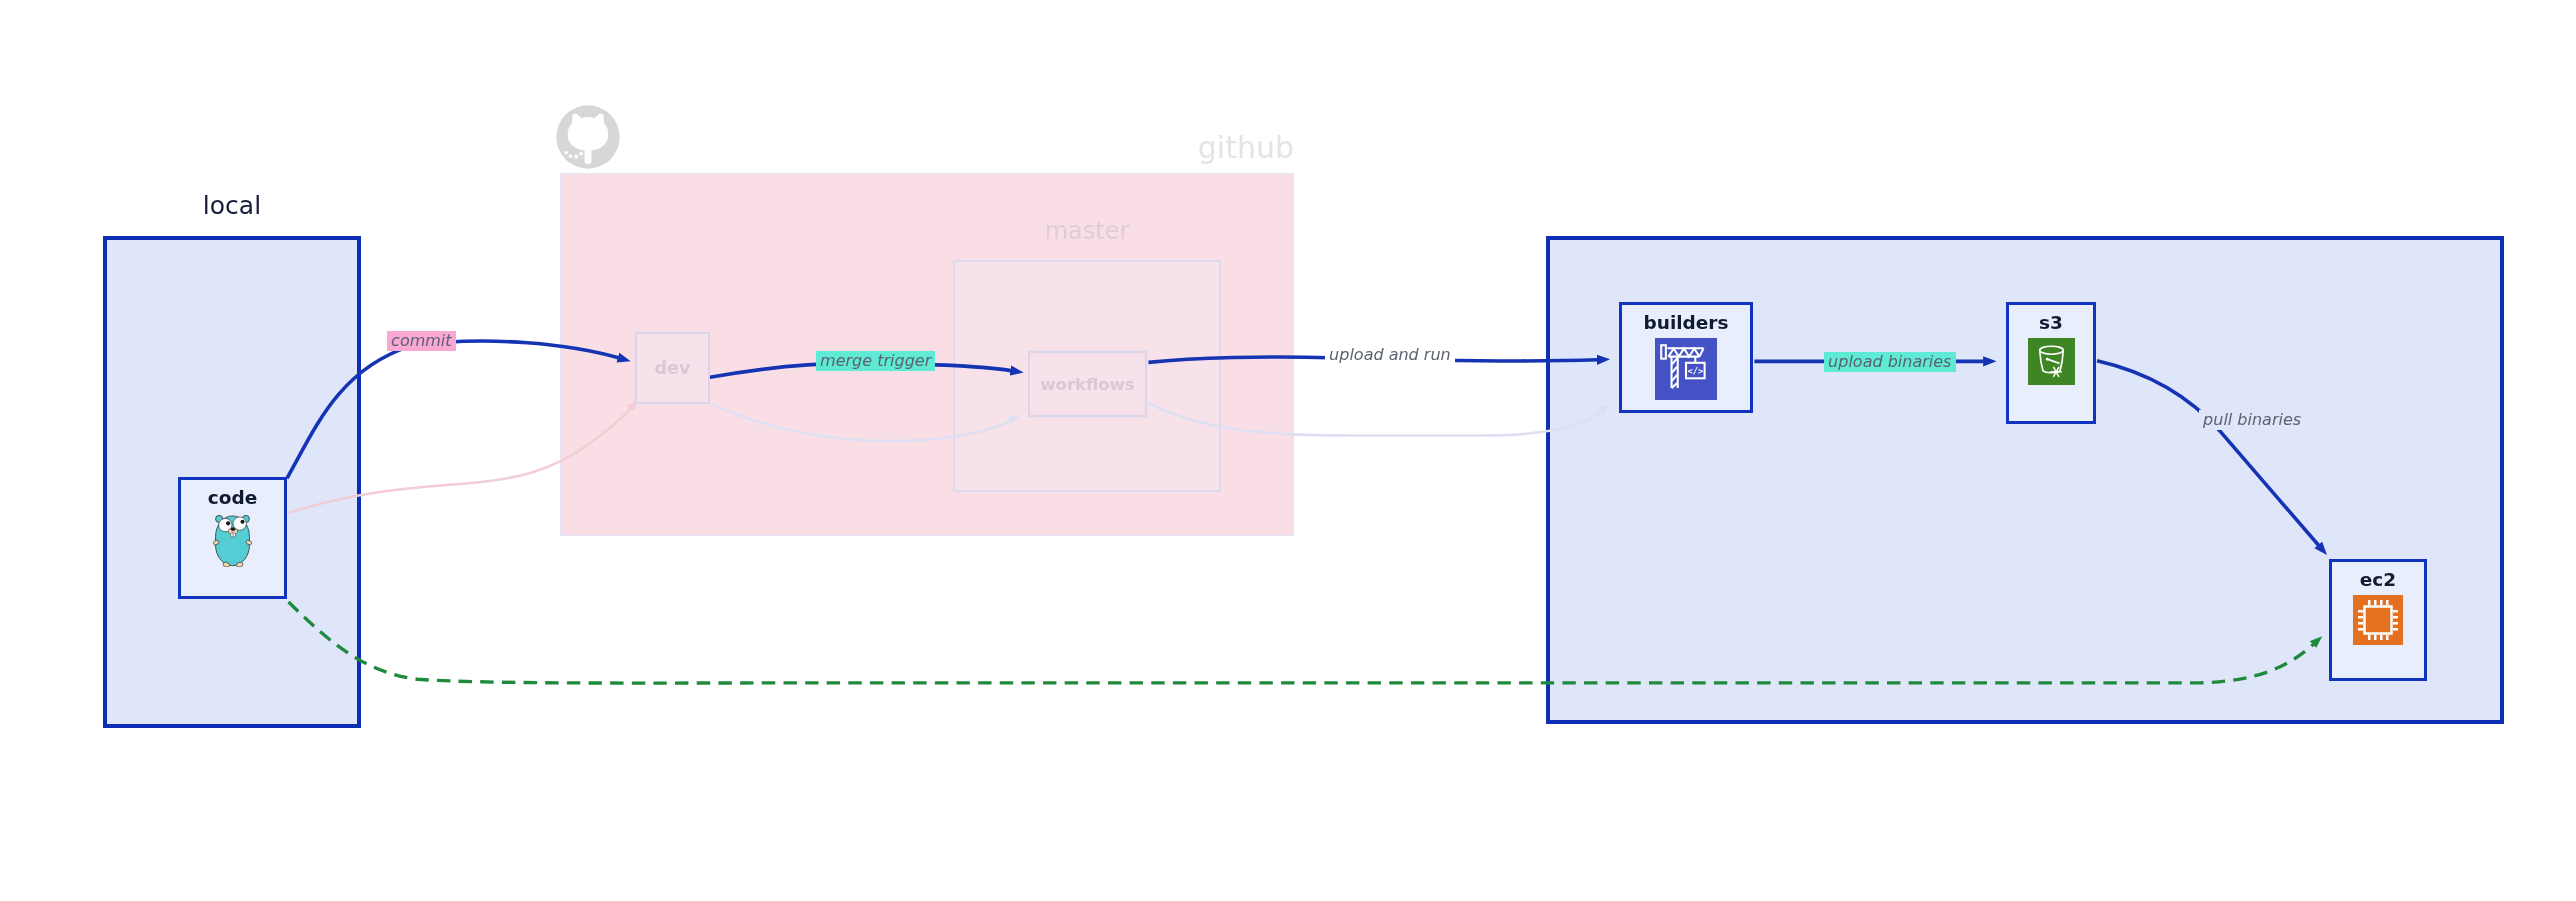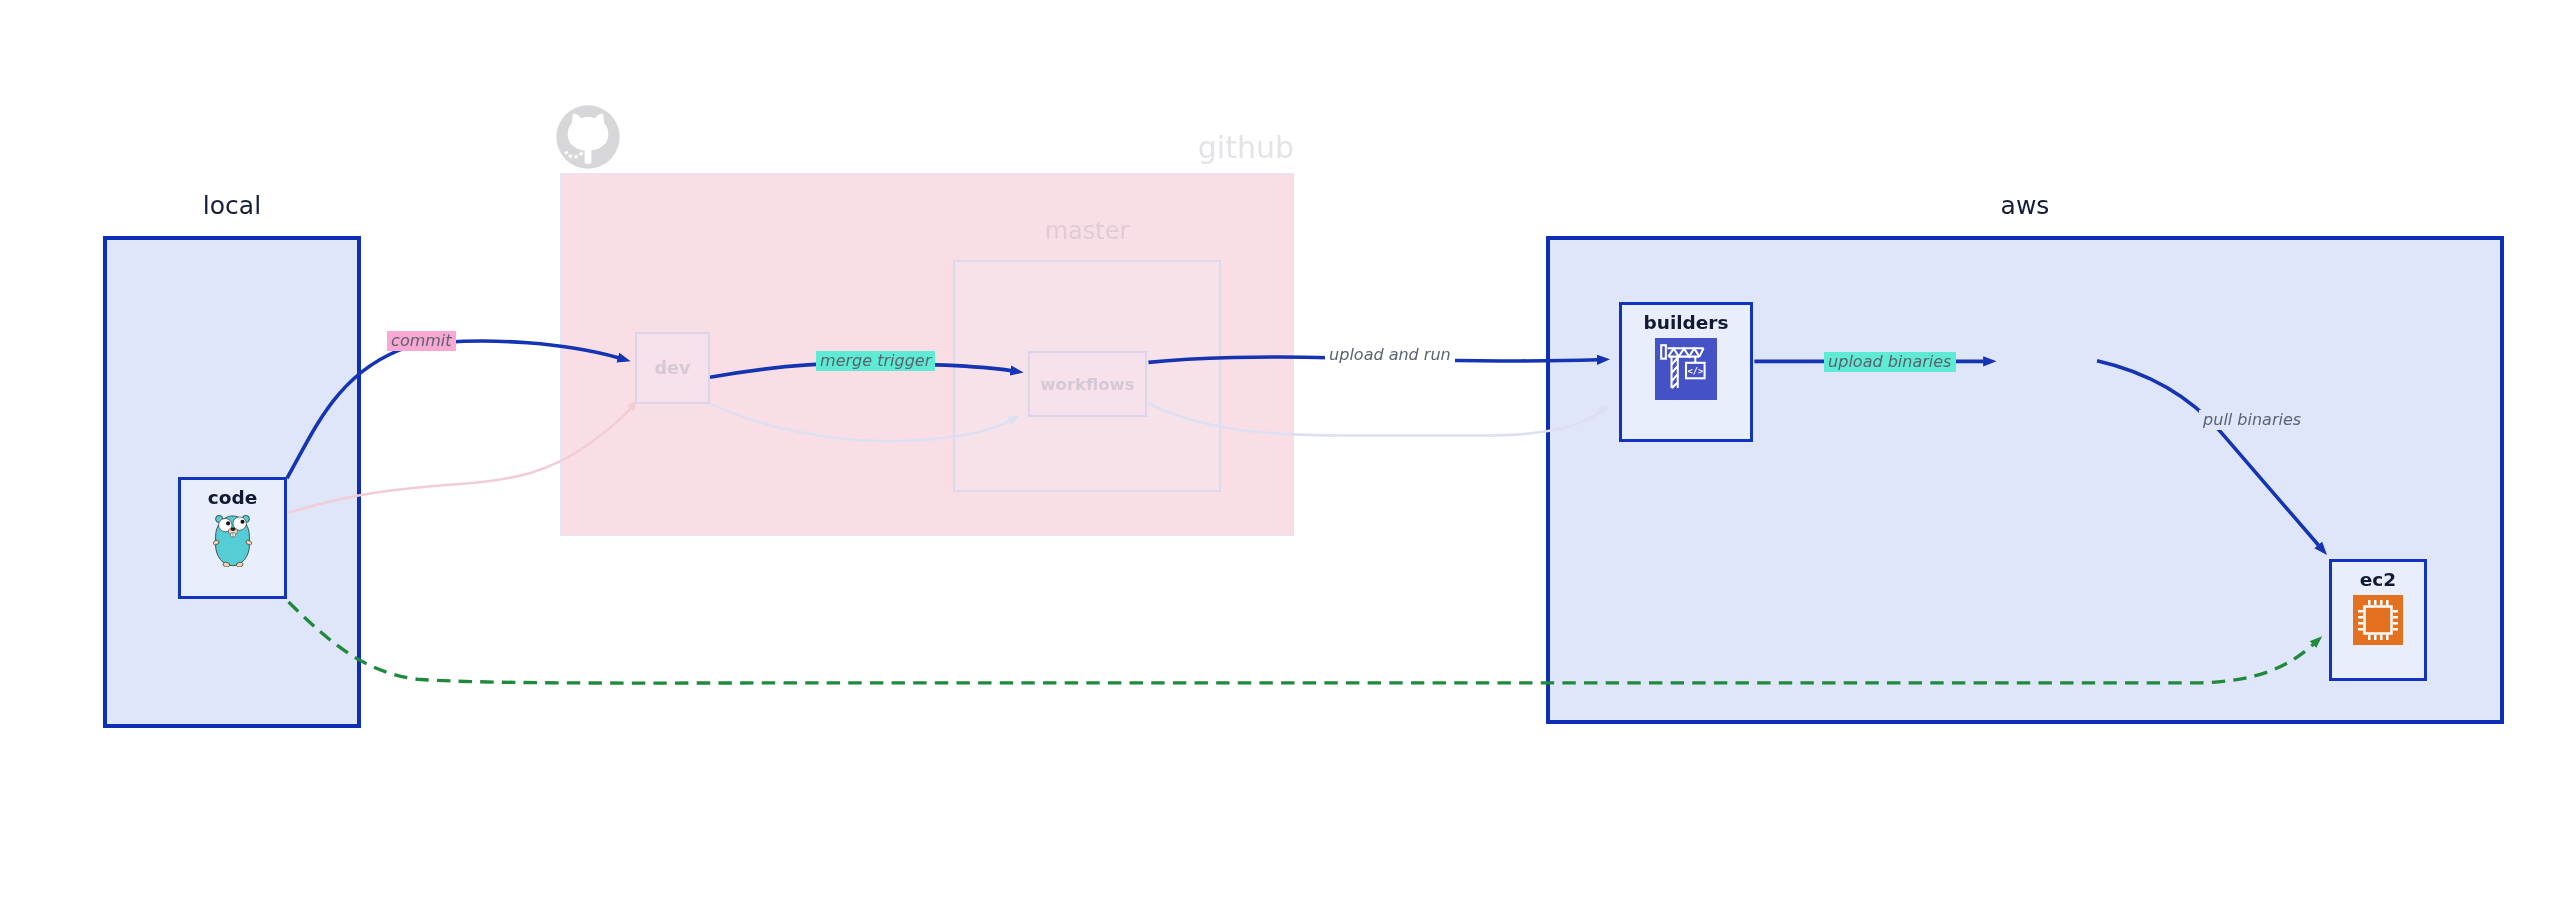--- a/index.html
+++ b/index.html
@@ -23,21 +23,21 @@
   
   .node{position:absolute;box-sizing:border-box;display:flex;flex-direction:column;align-items:center;}
   .node-active{background:#e9eefc;border:3.6px solid #1134c0;}
   .node-faded{background:#f7e1ea;border:2.1px solid #d9d6ec;justify-content:center;}
   .node-label{font-weight:bold;font-size:18.5px;color:#101b33;margin-top:7.2px;}
   .node-faded .node-label{color:#d6c9d5;margin-top:0;font-size:17.5px;}
   .node-code{left:178px;top:477px;width:109px;height:122px;}
   .node-dev{left:635px;top:332px;width:75px;height:72px;}
   .node-workflows{left:1028px;top:351px;width:119px;height:66px;}
   .node-workflows .node-label{font-size:16.5px;text-align:right;}
-  .node-builders{left:1619px;top:302px;width:134px;height:140px;}
+  .node-builders{left:1619px;top:302px;width:134px;height:111px;}
   .node-s3{left:2006px;top:302px;width:90px;height:122px;}
   .node-ec2{left:2329px;top:559px;width:98px;height:122px;}
   .node-icon{margin-top:5.2px;display:block;}
   
   .edges{position:absolute;left:0;top:0;width:2604px;height:902px;pointer-events:none;}
   
   .elabel{
     position:absolute;font-style:italic;font-size:16px;line-height:1.15;
     color:#5b6270;padding:1px 4.1px;white-space:nowrap;
   }
@@ -61,21 +61,20 @@
 <div class="stage">
 
   <div class="group group-local"></div>
   <div class="group group-github"></div>
   <div class="group group-master"></div>
   <div class="group group-aws"></div>
 
   <div class="glabel glabel-local">local</div>
   <div class="glabel glabel-master">master</div>
   <div class="glabel glabel-github">github</div>
-  <div class="glabel glabel-aws">aws</div>
 
   <svg class="octocat" width="66" height="66" viewBox="0 0 125 125">
     <circle cx="62.5" cy="62.5" r="60" fill="#d7d7d9"></circle>
     <path fill="#ffffff" d="M35,80 C22,72 20,48 32,36 L33,22 C33,18 39,17 44,21 L50,27 C57,24 68,24 75,27 L81,21 C86,17 92,18 92,22 L93,36 C105,48 103,72 90,80 C82,86 74,88 62,88 C50,88 43,86 35,80 Z"></path>
     <path fill="#ffffff" d="M56,86 h13 v24 c0,5 -13,5 -13,0 Z"></path>
     <path fill="none" stroke="#ffffff" stroke-width="6" stroke-dasharray="6 5" d="M52,92 C40,104 26,102 20,90"></path>
   </svg>
 
   <svg class="edges" viewBox="0 0 5054 1750">
     <defs>
@@ -144,20 +143,37 @@
         <path d="M24,20 H94 M94,20 L86,36 M26,36 H86"></path>
         <path d="M26,36 L36,20 L46,36 L56,20 L66,36 L76,20 L86,36"></path>
         <path d="M32,36 V97 M44,36 V97 M32,52 L44,38 M32,68 L44,54 M32,84 L44,70 M32,97 L44,86"></path>
         <path d="M78,36 V48"></path>
         <rect x="60" y="48" width="36" height="30"></rect>
       </g>
       <text x="78" y="69" fill="#ffffff" font-family="DejaVu Sans Mono, monospace" font-size="17" font-weight="bold" text-anchor="middle">&lt;/&gt;</text>
     </svg>
   </div>
 
+  <div class="node node-active node-s3">
+    <div class="node-label">s3</div>
+    <svg class="node-icon" width="47" height="47" viewBox="0 0 100 100">
+      <rect x="0" y="0" width="100" height="100" fill="#3e8624"></rect>
+      <g stroke="#ffffff" stroke-width="3.5" fill="none">
+        <ellipse cx="50" cy="26" rx="25" ry="8.5"></ellipse>
+        <path d="M25,27 C26,45 29,60 32,70 M75,27 C74,45 71,60 68,70 M32,70 C38,75 62,75 68,70"></path>
+        <path d="M41,45 L67,54"></path>
+      </g>
+      <circle cx="41" cy="45" r="3" fill="#ffffff"></circle>
+      <g stroke="#ffffff" stroke-width="3.2">
+        <line x1="48" y1="72" x2="72" y2="72"></line>
+        <line x1="54" y1="61.5" x2="66" y2="82.5"></line>
+        <line x1="66" y1="61.5" x2="54" y2="82.5"></line>
+      </g>
+    </svg>
+  </div>
 
   <div class="node node-active node-ec2">
     <div class="node-label">ec2</div>
     <svg class="node-icon" width="50" height="50" viewBox="0 0 100 100">
       <rect x="0" y="0" width="100" height="100" fill="#e4711f"></rect>
       <g fill="#ffffff">
         <rect x="30" y="10" width="5" height="10"></rect>
           <rect x="42" y="10" width="5" height="10"></rect>
           <rect x="54" y="10" width="5" height="10"></rect>
           <rect x="66" y="10" width="5" height="10"></rect>

